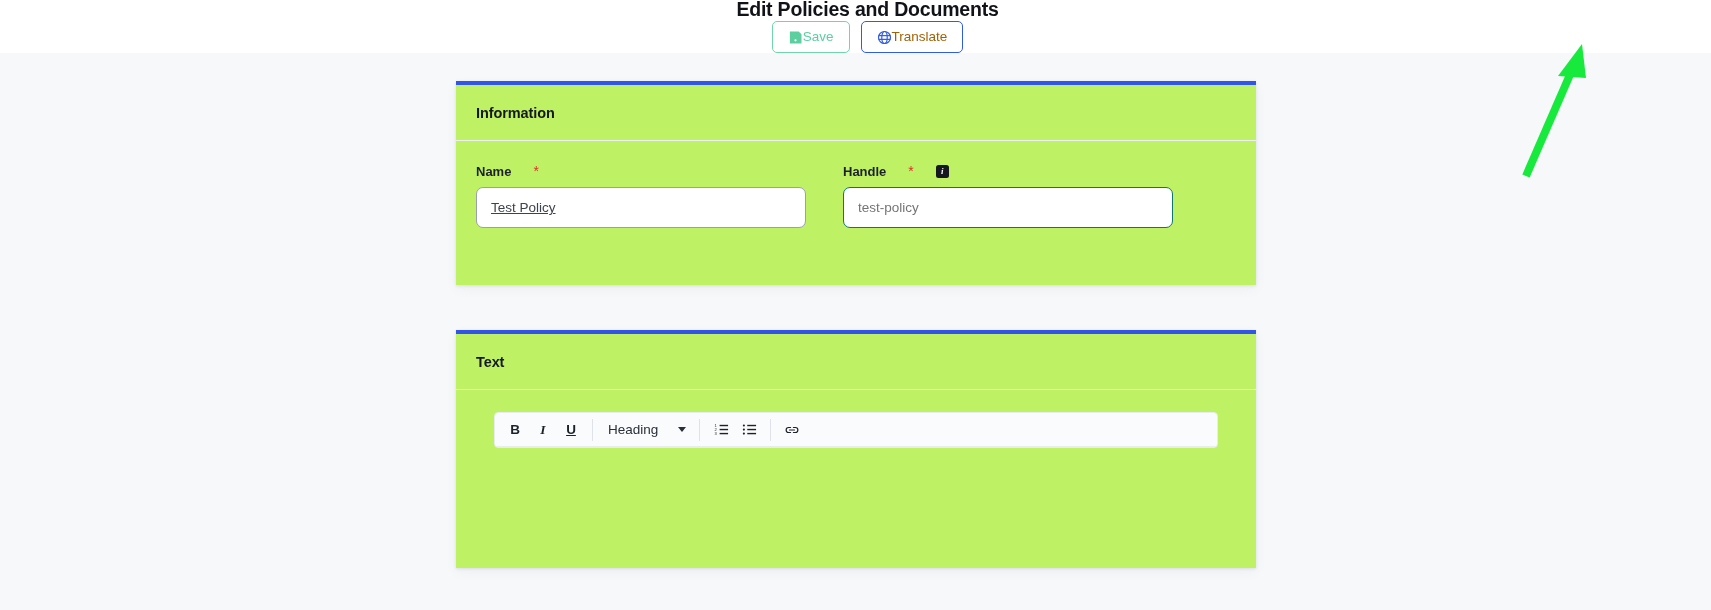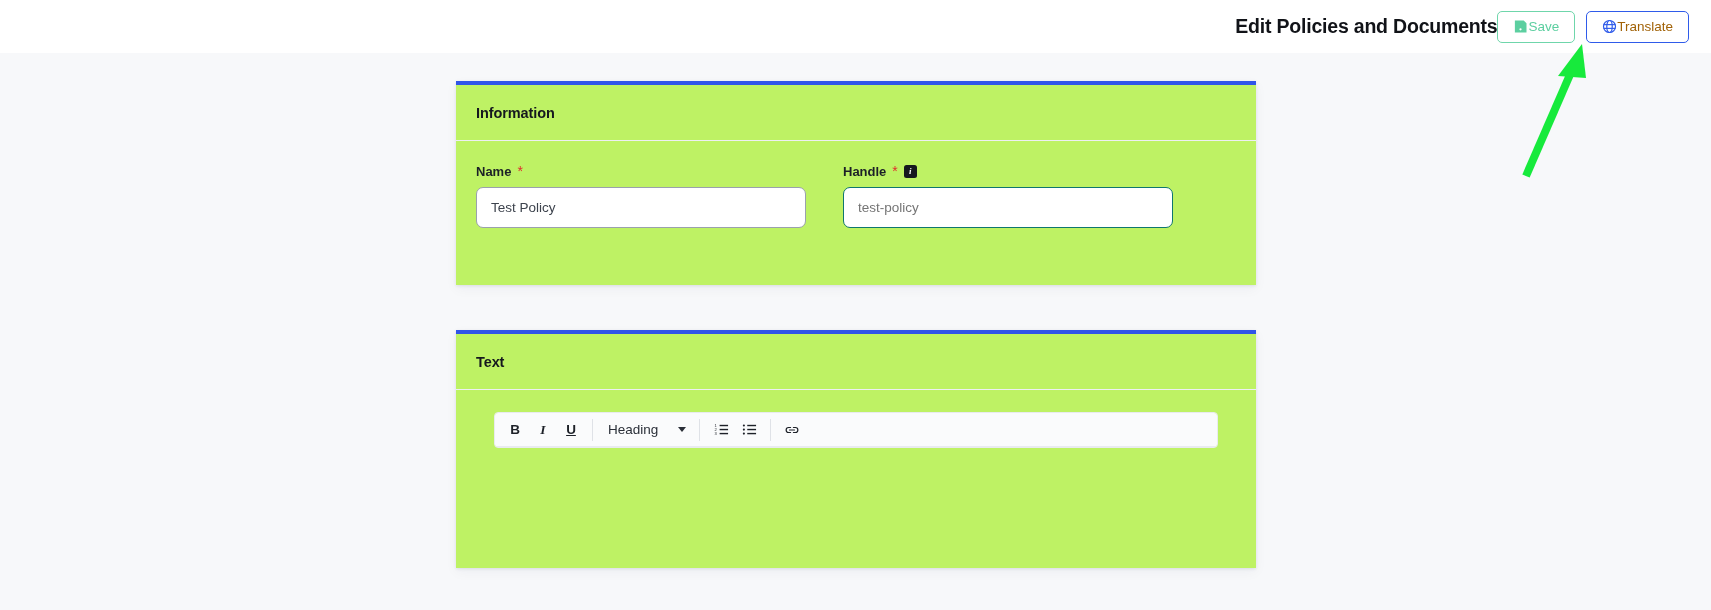--- a/index.html
+++ b/index.html
@@ -16,24 +16,25 @@
     -webkit-font-smoothing: antialiased;
     position: relative;
   }
 
   
   .app-header {
     height: 53px;
     background: #ffffff;
     display: flex;
     align-items: center;
-    justify-content: flex-end;
+    justify-content: space-between;
     padding: 0 22px 0 46px;
     position: relative;
     z-index: 5;
+    flex-direction: column;
   }
 
   .page-title {
     font-size: 19.5px;
     font-weight: bold;
     color: #111318;
     letter-spacing: -0.2px;
     line-height: 1;
   }
 
@@ -125,21 +126,21 @@
     gap: 37px;
   }
 
   .field {
     width: 330px;
   }
 
   .field-label {
     display: flex;
     align-items: center;
-    gap: 6px;
+    gap: 22px;
     font-size: 13px;
     font-weight: bold;
     color: #1c2027;
     margin-bottom: 8px;
     height: 16px;
   }
 
   .req-star {
     color: #e02d2d;
     font-size: 14px;
@@ -173,20 +174,21 @@
     padding: 0 14px;
     font-family: "Liberation Sans", sans-serif;
     font-size: 13.5px;
     line-height: 41px;
     outline: none;
   }
 
   .text-input.filled {
     border: 1px solid #9aa1ad;
     color: #3d434d;
+    text-decoration: underline;
   }
 
   .text-input.empty {
     border: 1px solid #0f766e;
     color: #aab0ba;
   }
 
   
   .editor {
     margin: 0 18px;

